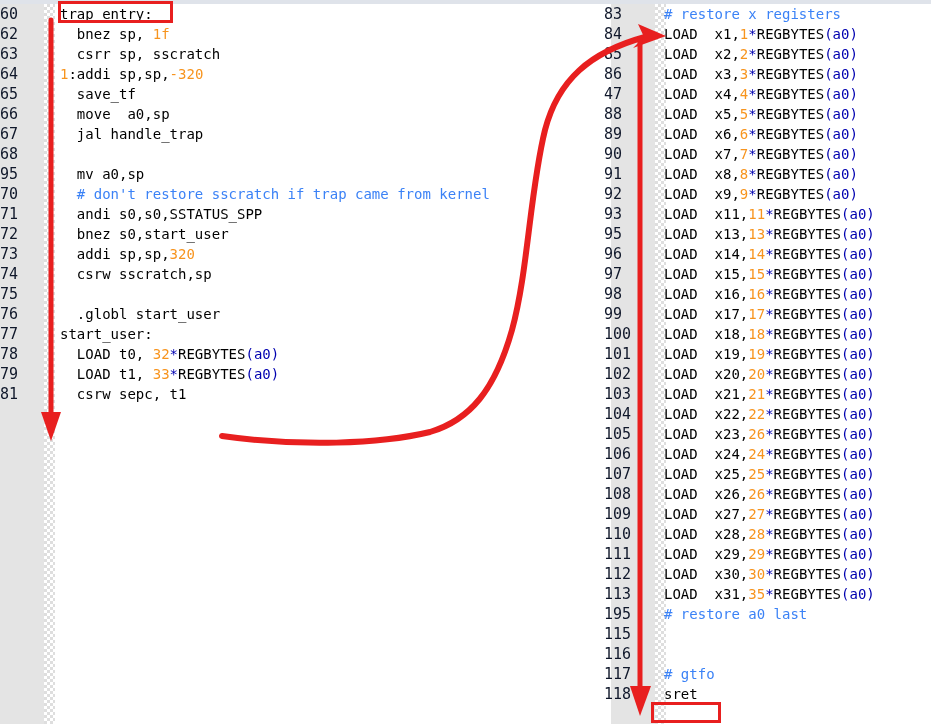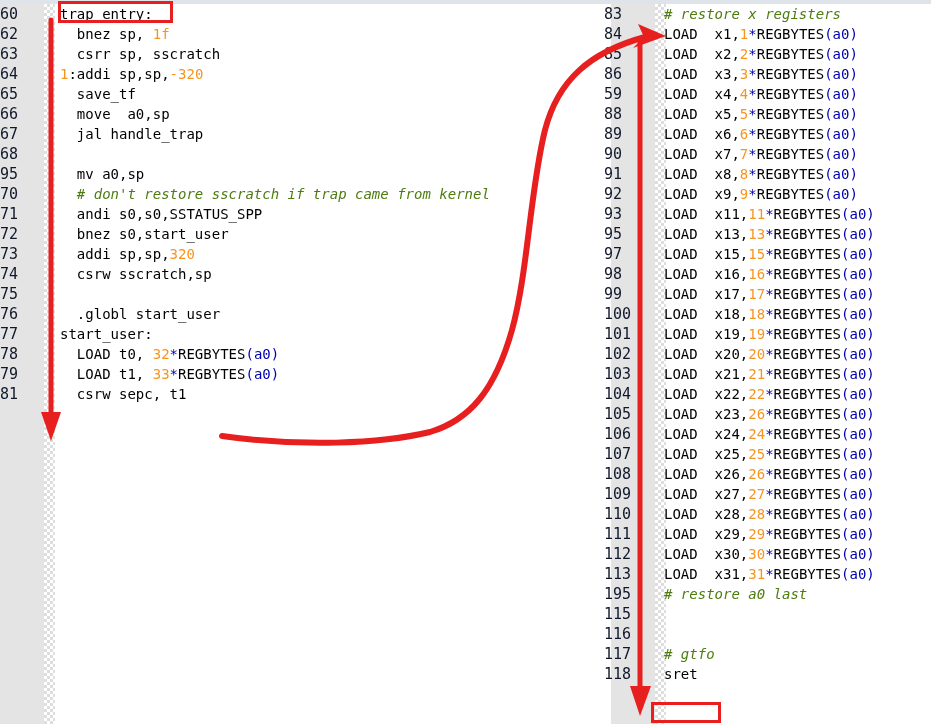--- a/index.html
+++ b/index.html
@@ -82,21 +82,21 @@
   #pane-right .ln { left: 0px; width: 45px; }
   .code {
     position: absolute;
     left: 60px;
     color: #000000;
     font-size: 14px;
   }
   #pane-right .code { left: 60px; }
 
   
-  .cmt { color: #4d7c0f; font-style: italic; }
+  .cmt { color: #3b82f6; }
   .num { color: #f7941e; }
   .op  { color: #0000b0; }
   .txt { color: #000000; }
 
   
   #annotations {
     position: absolute;
     left: 0; top: 0;
     width: 931px; height: 724px;
     pointer-events: none;
@@ -142,45 +142,46 @@
 </div>
 
 <div class="code-pane" id="pane-right">
   <div class="gutter"></div>
   <div class="checker"></div>
   <div class="lines" id="lines-right">
       <div class="line"><span class="ln">83</span><span class="code"><span class="cmt"># restore x registers</span></span></div>
       <div class="line"><span class="ln">84</span><span class="code"><span class="txt">LOAD  x1,</span><span class="num">1</span><span class="op">*</span><span class="txt">REGBYTES</span><span class="op">(a0)</span></span></div>
       <div class="line"><span class="ln">85</span><span class="code"><span class="txt">LOAD  x2,</span><span class="num">2</span><span class="op">*</span><span class="txt">REGBYTES</span><span class="op">(a0)</span></span></div>
       <div class="line"><span class="ln">86</span><span class="code"><span class="txt">LOAD  x3,</span><span class="num">3</span><span class="op">*</span><span class="txt">REGBYTES</span><span class="op">(a0)</span></span></div>
-      <div class="line"><span class="ln">59</span><span class="code"><span class="txt">LOAD  x4,</span><span class="num">4</span><span class="op">*</span><span class="txt">REGBYTES</span><span class="op">(a0)</span></span></div>
+      <div class="line"><span class="ln">47</span><span class="code"><span class="txt">LOAD  x4,</span><span class="num">4</span><span class="op">*</span><span class="txt">REGBYTES</span><span class="op">(a0)</span></span></div>
       <div class="line"><span class="ln">88</span><span class="code"><span class="txt">LOAD  x5,</span><span class="num">5</span><span class="op">*</span><span class="txt">REGBYTES</span><span class="op">(a0)</span></span></div>
       <div class="line"><span class="ln">89</span><span class="code"><span class="txt">LOAD  x6,</span><span class="num">6</span><span class="op">*</span><span class="txt">REGBYTES</span><span class="op">(a0)</span></span></div>
       <div class="line"><span class="ln">90</span><span class="code"><span class="txt">LOAD  x7,</span><span class="num">7</span><span class="op">*</span><span class="txt">REGBYTES</span><span class="op">(a0)</span></span></div>
       <div class="line"><span class="ln">91</span><span class="code"><span class="txt">LOAD  x8,</span><span class="num">8</span><span class="op">*</span><span class="txt">REGBYTES</span><span class="op">(a0)</span></span></div>
       <div class="line"><span class="ln">92</span><span class="code"><span class="txt">LOAD  x9,</span><span class="num">9</span><span class="op">*</span><span class="txt">REGBYTES</span><span class="op">(a0)</span></span></div>
       <div class="line"><span class="ln">93</span><span class="code"><span class="txt">LOAD  x11,</span><span class="num">11</span><span class="op">*</span><span class="txt">REGBYTES</span><span class="op">(a0)</span></span></div>
       <div class="line"><span class="ln">95</span><span class="code"><span class="txt">LOAD  x13,</span><span class="num">13</span><span class="op">*</span><span class="txt">REGBYTES</span><span class="op">(a0)</span></span></div>
+      <div class="line"><span class="ln">96</span><span class="code"><span class="txt">LOAD  x14,</span><span class="num">14</span><span class="op">*</span><span class="txt">REGBYTES</span><span class="op">(a0)</span></span></div>
       <div class="line"><span class="ln">97</span><span class="code"><span class="txt">LOAD  x15,</span><span class="num">15</span><span class="op">*</span><span class="txt">REGBYTES</span><span class="op">(a0)</span></span></div>
       <div class="line"><span class="ln">98</span><span class="code"><span class="txt">LOAD  x16,</span><span class="num">16</span><span class="op">*</span><span class="txt">REGBYTES</span><span class="op">(a0)</span></span></div>
       <div class="line"><span class="ln">99</span><span class="code"><span class="txt">LOAD  x17,</span><span class="num">17</span><span class="op">*</span><span class="txt">REGBYTES</span><span class="op">(a0)</span></span></div>
       <div class="line"><span class="ln">100</span><span class="code"><span class="txt">LOAD  x18,</span><span class="num">18</span><span class="op">*</span><span class="txt">REGBYTES</span><span class="op">(a0)</span></span></div>
       <div class="line"><span class="ln">101</span><span class="code"><span class="txt">LOAD  x19,</span><span class="num">19</span><span class="op">*</span><span class="txt">REGBYTES</span><span class="op">(a0)</span></span></div>
       <div class="line"><span class="ln">102</span><span class="code"><span class="txt">LOAD  x20,</span><span class="num">20</span><span class="op">*</span><span class="txt">REGBYTES</span><span class="op">(a0)</span></span></div>
       <div class="line"><span class="ln">103</span><span class="code"><span class="txt">LOAD  x21,</span><span class="num">21</span><span class="op">*</span><span class="txt">REGBYTES</span><span class="op">(a0)</span></span></div>
       <div class="line"><span class="ln">104</span><span class="code"><span class="txt">LOAD  x22,</span><span class="num">22</span><span class="op">*</span><span class="txt">REGBYTES</span><span class="op">(a0)</span></span></div>
       <div class="line"><span class="ln">105</span><span class="code"><span class="txt">LOAD  x23,</span><span class="num">26</span><span class="op">*</span><span class="txt">REGBYTES</span><span class="op">(a0)</span></span></div>
       <div class="line"><span class="ln">106</span><span class="code"><span class="txt">LOAD  x24,</span><span class="num">24</span><span class="op">*</span><span class="txt">REGBYTES</span><span class="op">(a0)</span></span></div>
       <div class="line"><span class="ln">107</span><span class="code"><span class="txt">LOAD  x25,</span><span class="num">25</span><span class="op">*</span><span class="txt">REGBYTES</span><span class="op">(a0)</span></span></div>
       <div class="line"><span class="ln">108</span><span class="code"><span class="txt">LOAD  x26,</span><span class="num">26</span><span class="op">*</span><span class="txt">REGBYTES</span><span class="op">(a0)</span></span></div>
       <div class="line"><span class="ln">109</span><span class="code"><span class="txt">LOAD  x27,</span><span class="num">27</span><span class="op">*</span><span class="txt">REGBYTES</span><span class="op">(a0)</span></span></div>
       <div class="line"><span class="ln">110</span><span class="code"><span class="txt">LOAD  x28,</span><span class="num">28</span><span class="op">*</span><span class="txt">REGBYTES</span><span class="op">(a0)</span></span></div>
       <div class="line"><span class="ln">111</span><span class="code"><span class="txt">LOAD  x29,</span><span class="num">29</span><span class="op">*</span><span class="txt">REGBYTES</span><span class="op">(a0)</span></span></div>
       <div class="line"><span class="ln">112</span><span class="code"><span class="txt">LOAD  x30,</span><span class="num">30</span><span class="op">*</span><span class="txt">REGBYTES</span><span class="op">(a0)</span></span></div>
-      <div class="line"><span class="ln">113</span><span class="code"><span class="txt">LOAD  x31,</span><span class="num">31</span><span class="op">*</span><span class="txt">REGBYTES</span><span class="op">(a0)</span></span></div>
+      <div class="line"><span class="ln">113</span><span class="code"><span class="txt">LOAD  x31,</span><span class="num">35</span><span class="op">*</span><span class="txt">REGBYTES</span><span class="op">(a0)</span></span></div>
       <div class="line"><span class="ln">195</span><span class="code"><span class="cmt"># restore a0 last</span></span></div>
       <div class="line"><span class="ln">115</span></div>
       <div class="line"><span class="ln">116</span><span class="code"></span></div>
       <div class="line"><span class="ln">117</span><span class="code"><span class="cmt"># gtfo</span></span></div>
       <div class="line"><span class="ln">118</span><span class="code"><span class="txt">sret</span></span></div>
     </div>
 </div>
 
 <svg id="annotations" width="931" height="724" viewBox="0 0 931 724">
 

